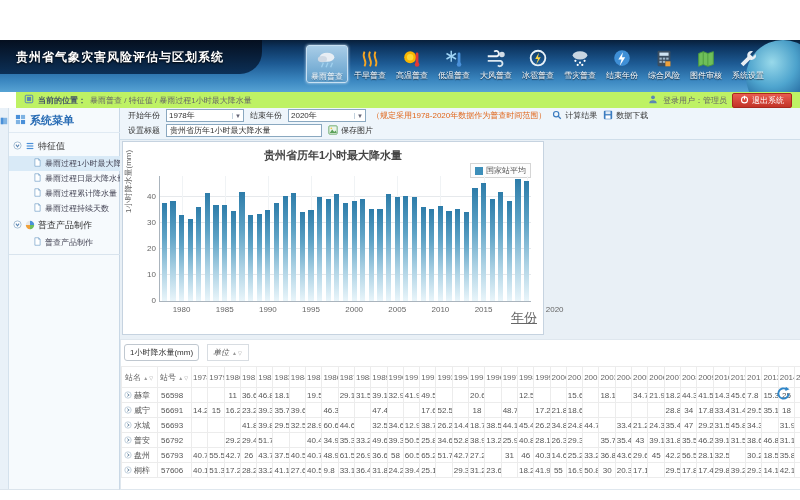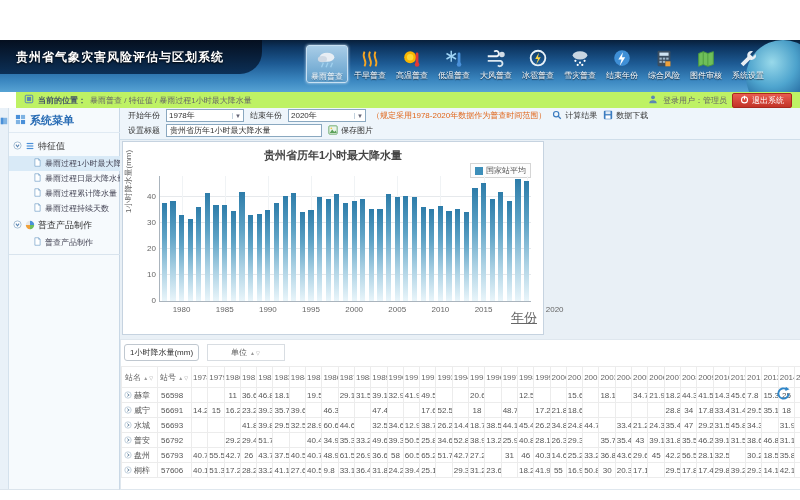--- a/index.html
+++ b/index.html
@@ -61,21 +61,21 @@
   .bar{position:absolute;bottom:0;width:5.2px;background:linear-gradient(180deg,#2d7ca9 0%,#5ea3c6 35%,#aed3e5 70%,#e9f5fa 100%);z-index:1;}
   .ytick{position:absolute;left:-26px;width:22px;text-align:right;font-size:8px;color:#666;}
   .xtick{position:absolute;bottom:-13px;transform:translateX(-50%);font-size:8px;color:#666;}
   .ylabel{position:absolute;left:-32px;top:50%;transform:rotate(-90deg) translateX(50%);transform-origin:left center;font-size:8px;color:#666;white-space:nowrap;}
   .xlabel{position:absolute;right:-6px;bottom:-26px;font-size:13px;color:#666;text-decoration:underline;}
 
   
   .table-panel{position:absolute;left:120px;top:339px;right:0;bottom:10px;background:#fff;border:1px solid #dfe7ee;border-right:none;overflow:hidden;}
   .tp-controls{position:absolute;top:4px;left:3px;display:flex;gap:8px;align-items:center;}
   .unit-btn{border:1px solid #c0c8d0;border-radius:3px;background:#fff;font-size:8px;color:#333;padding:2px 5px;cursor:pointer;}
-  .unit-hdr{border:1px solid #d8dde2;background:#fff;font-size:8px;color:#555;padding:2px 23px;display:flex;gap:3px;align-items:center;cursor:pointer;}
+  .unit-hdr{border:1px solid #d8dde2;background:#fff;font-size:8px;color:#555;padding:2px 5px;display:flex;gap:3px;align-items:center;cursor:pointer;font-style:italic;}
   .sort{font-size:5px;color:#999;letter-spacing:1px;}
   .dtable{position:absolute;top:26px;left:0;border-collapse:collapse;table-layout:fixed;}
   .dtable td{border:1px solid #ececec;font-size:8px;color:#555;height:12px;overflow:hidden;white-space:nowrap;}
   .dtable tr.hdr td{height:18px;color:#666;text-align:center;background:#fff;cursor:pointer;}
   .dtable td.cname{padding-left:2px;}
   .dtable td.cid{padding-left:3px;}
   .dtable td.cv{text-align:right;padding-right:3px;}
   .rexp{display:inline-block;margin-right:2px;vertical-align:-1px;cursor:pointer;}
   .refresh{position:absolute;right:9px;top:46px;cursor:pointer;z-index:5;}
 </style>

